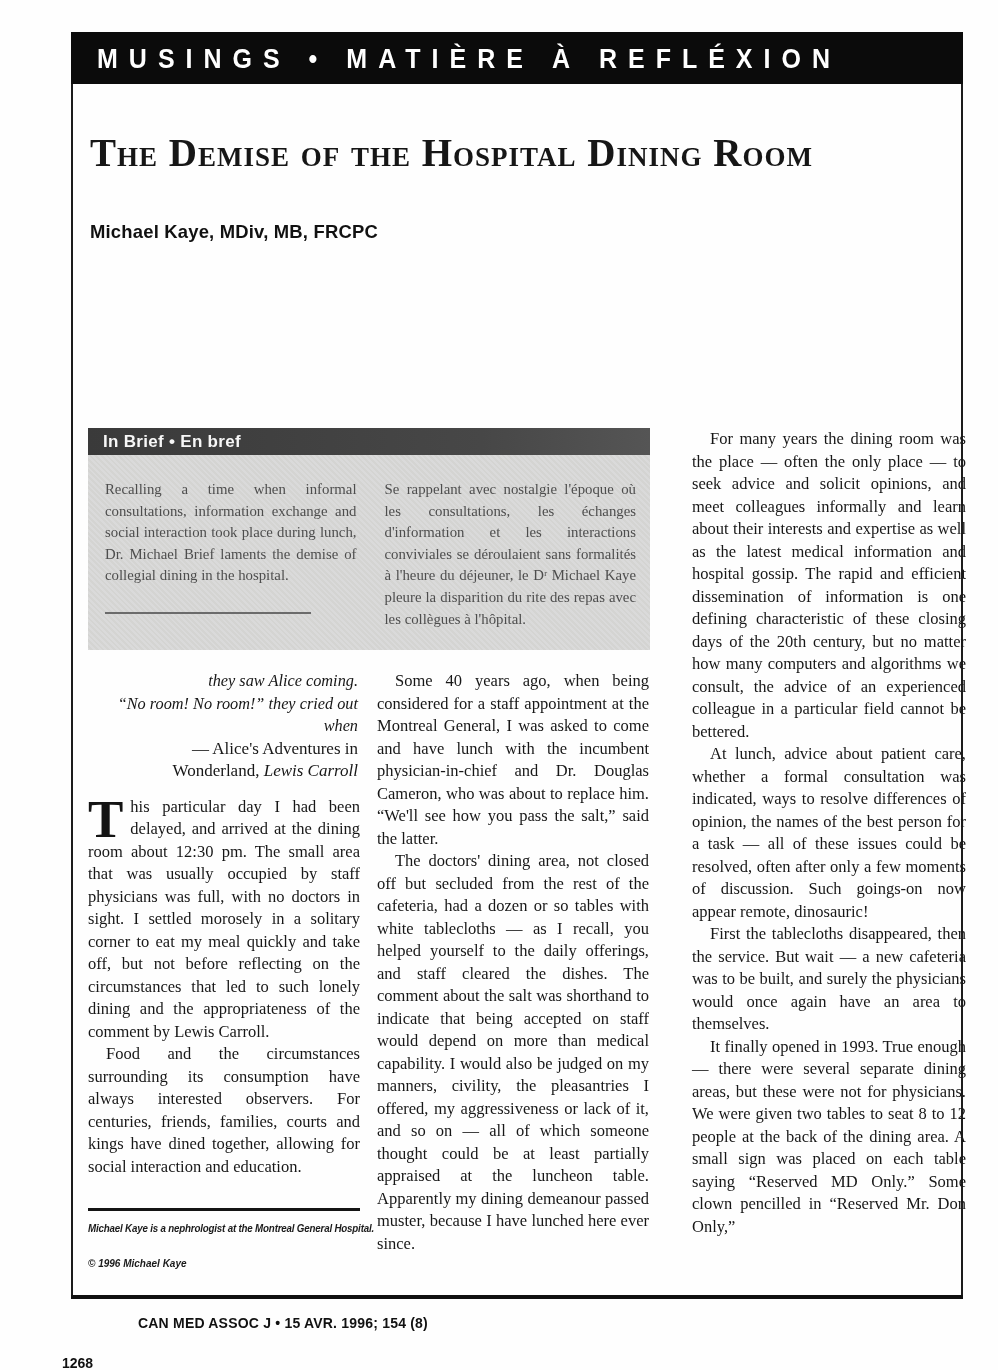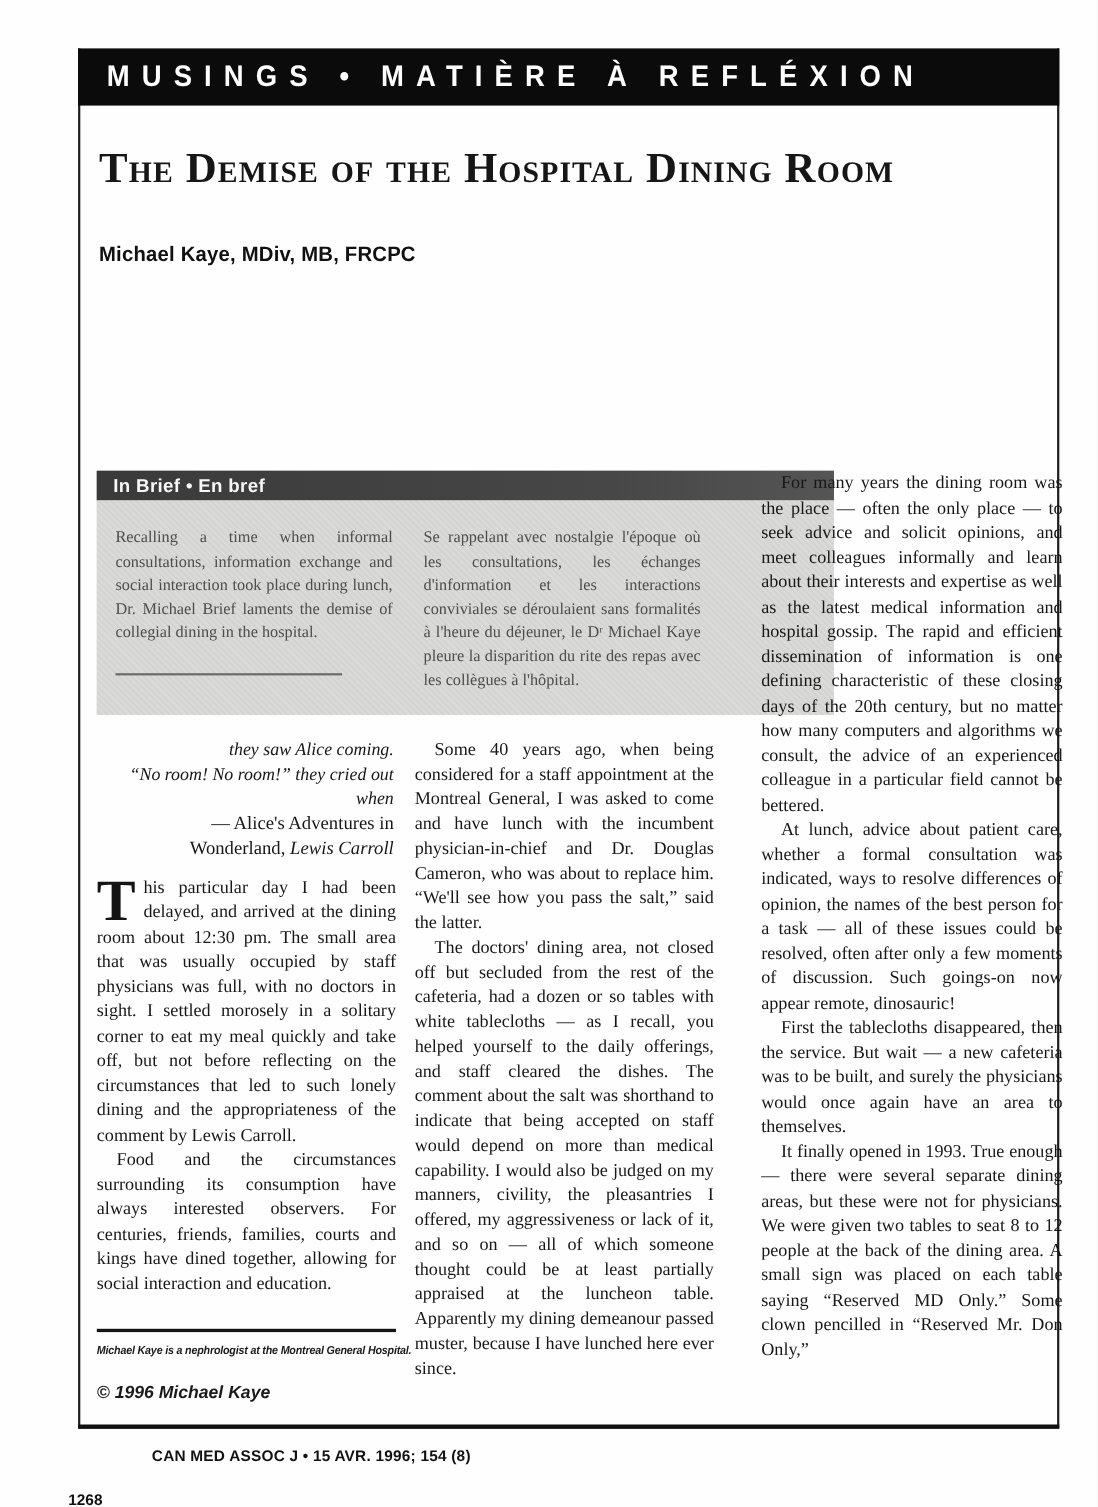--- a/index.html
+++ b/index.html
@@ -8,41 +8,41 @@
     font-family:"Liberation Serif",serif; color:#151515; overflow:hidden;
     margin:0 auto;
   }
   
   .frame-left{position:absolute;left:71px;top:44px;width:2px;height:1254px;background:#1c1c1c;}
   .frame-right{position:absolute;left:961px;top:44px;width:2px;height:1254px;background:#1c1c1c;}
   .frame-bottom{position:absolute;left:71px;top:1295px;width:892px;height:4px;background:#101010;}
 
   
   .kicker{
-    position:absolute;left:71px;top:44px;width:892px;height:52px;background:#0b0b0b;
+    position:absolute;left:71px;top:32px;width:892px;height:52px;background:#0b0b0b;
     display:flex;align-items:center;box-sizing:border-box;padding-left:26px;text-align:right;
   }
   .kicker-text{
     color:#ffffff;font-family:"Liberation Sans",sans-serif;font-weight:bold;
     font-size:25px;letter-spacing:11px;white-space:nowrap;transform:scaleY(1.08);
   }
 
   .title{
     position:absolute;left:90px;top:131px;margin:0;width:850px;
     font-variant:small-caps;font-weight:600;font-size:39px;line-height:44px;
     letter-spacing:1px;color:#161616;
   }
   .author{
     position:absolute;left:90px;top:221px;
     font-family:"Liberation Sans",sans-serif;font-weight:bold;font-size:19px;color:#111;
     letter-spacing:0.2px;transform:scaleX(0.97);transform-origin:left;
   }
 
   
-  .inbrief{position:absolute;left:88px;top:428px;width:670px;}
+  .inbrief{position:absolute;left:88px;top:428px;width:562px;}
   .inbrief-bar{
     height:27px;background:#414141;color:#f7f7f7;
     font-family:"Liberation Sans",sans-serif;font-weight:bold;font-size:17px;
     line-height:27px;padding-left:15px;letter-spacing:0.3px;
     background-image:linear-gradient(90deg,#3a3a3a 0%,#474747 70%,#555 100%);
   }
   .inbrief-body{
     background:#d9d8d5;display:flex;box-sizing:border-box;
     padding:24px 14px 20px 17px;color:#4d4d4d;
     background-image:repeating-linear-gradient(45deg,#dadada 0 2px,#d4d4d2 2px 4px);
@@ -73,21 +73,21 @@
   
   .footnote-rule{position:absolute;left:88px;top:1208px;width:272px;border-top:3px solid #141414;}
   .footnote{
     position:absolute;left:88px;top:1222px;margin:0;white-space:nowrap;
     font-family:"Liberation Sans",sans-serif;font-style:italic;font-weight:bold;
     font-size:10.5px;letter-spacing:-0.2px;transform:scaleX(0.93);transform-origin:left;color:#1a1a1a;
   }
   .copyright{
     position:absolute;left:88px;top:1258px;margin:0;
     font-family:"Liberation Sans",sans-serif;font-style:italic;font-weight:bold;
-    font-size:16px;color:#1a1a1a;
+    font-size:10px;color:#1a1a1a;
   }
 
   
   .pageno{
     position:absolute;left:62px;top:1355px;
     font-family:"Liberation Sans",sans-serif;font-weight:bold;font-size:14px;color:#111;
   }
   .citation{
     position:absolute;left:138px;top:1315px;
     font-family:"Liberation Sans",sans-serif;font-weight:bold;font-size:14px;color:#111;

